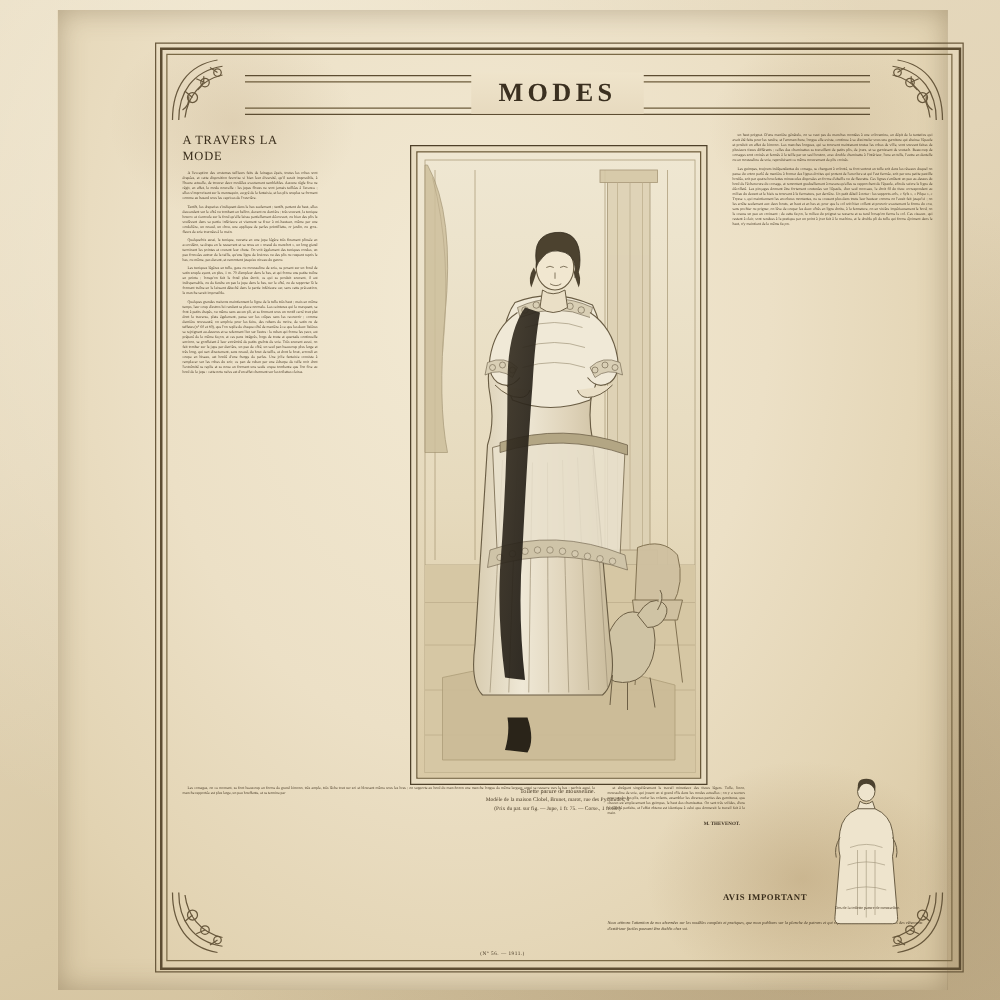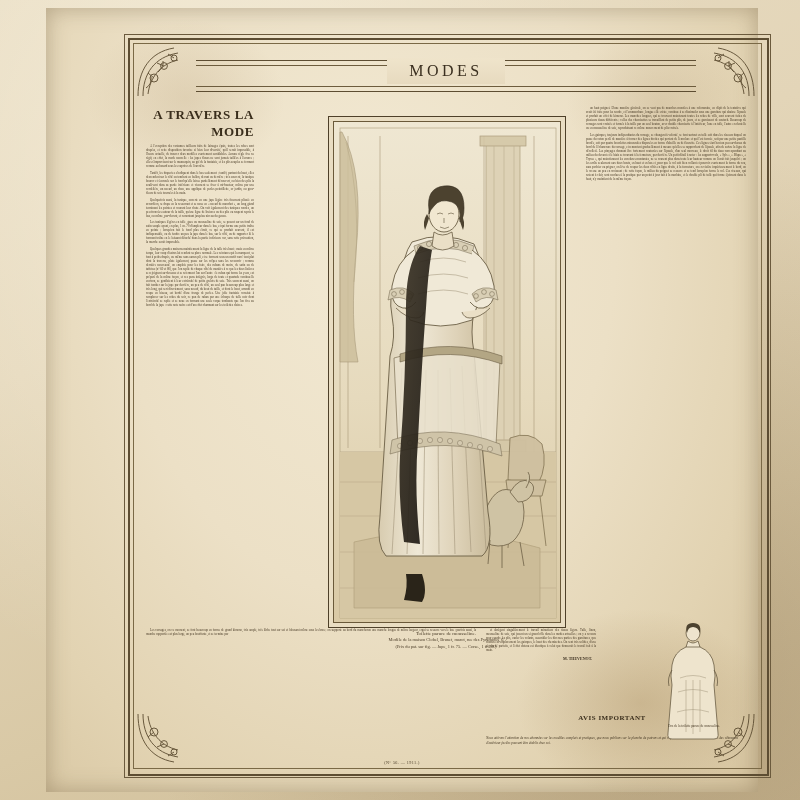--- a/index.html
+++ b/index.html
@@ -96,22 +96,22 @@
   }
   .masthead .title-wrap {
     position: absolute;
     left: 150px; right: 150px; top: 6px;
     text-align: center;
   }
   .masthead .title-inner {
     display: inline-block;
     padding: 4px 22px;
     background: linear-gradient(#efe4cb,#e7dabf);
-    font-size: 16px;
-    font-weight: normal;
+    font-size: 21px;
+    font-weight: bold;
     letter-spacing: 3.5px;
     color: #3b3020;
   }
 
   
   .content {
     position: absolute;
     left: 100px; top: 98px;
     width: 600px; height: 650px;
   }
@@ -122,24 +122,24 @@
     line-height: 1.32;
     color: #4a3c28;
     text-align: justify;
     font-family: "Liberation Serif", serif;
     hyphens: auto;
   }
   .col-left  { left: 0px;   width: 108px; }
   .col-right { left: 440px; width: 160px; }
 
   .col-head {
-    font-size: 13px;
-    font-weight: bold;
+    font-size: 10px;
+    font-weight: normal;
     letter-spacing: .6px;
-    text-align: right;
+    text-align: left;
     margin-bottom: 4px;
     color: #3a2e1c;
   }
   .col p { margin: 0 0 2.5px 0; text-indent: 4px; }
 
   
   .plate {
     position: absolute;
     left: 182px; top: 10px;
     width: 236px; height: 510px;

